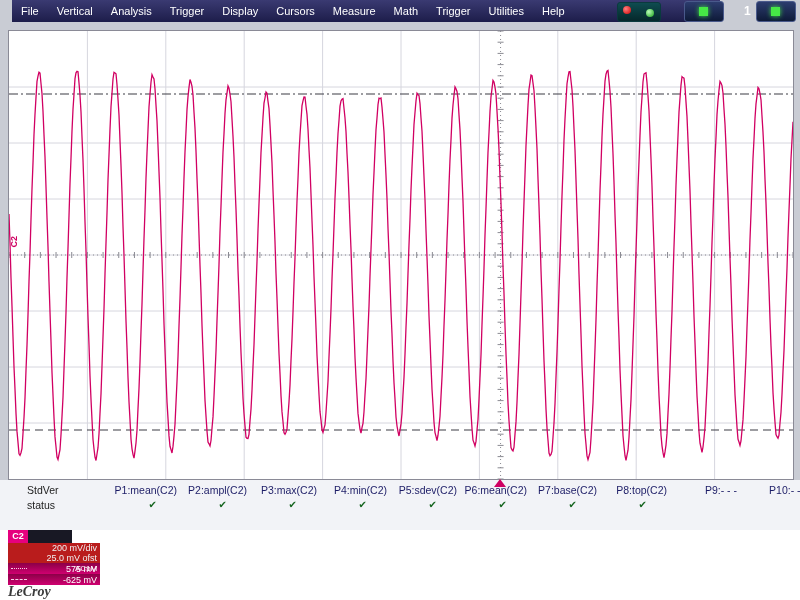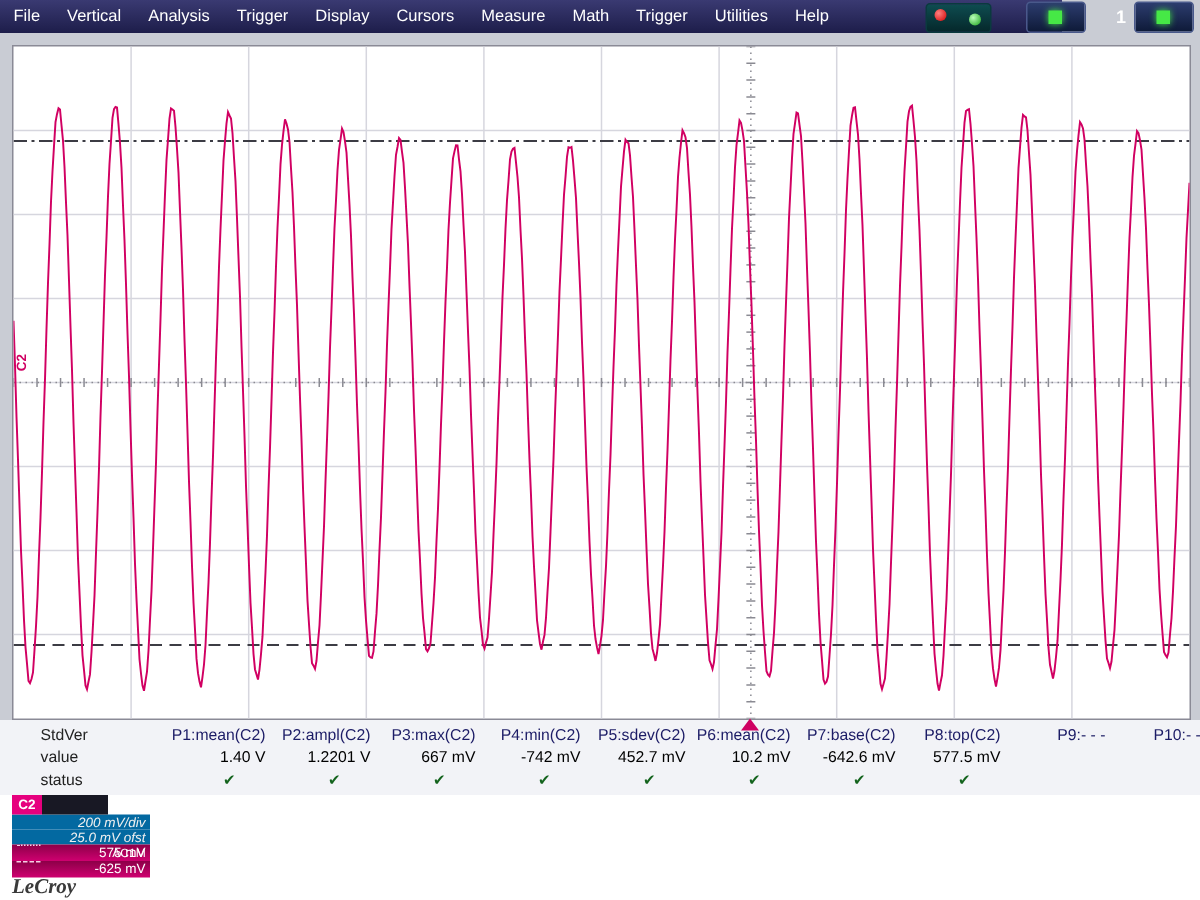--- a/index.html
+++ b/index.html
@@ -8,21 +8,21 @@
     background:#ffffff;
     font-family:"Liberation Sans", sans-serif;
     -webkit-font-smoothing:antialiased;
   }
   
   .backdrop{position:absolute;top:0;left:0;width:800px;height:480px;background:#c9ccd4;}
   .meas-backdrop{position:absolute;top:480px;left:0;width:800px;height:50px;background:#f2f3f7;}
 
   
   .menubar{
-    position:absolute;top:0;left:0;width:708px;height:22px;
+    position:absolute;top:0;left:12px;width:708px;height:22px;
     background:linear-gradient(#3a3a72,#1d1d4a);
     display:flex;align-items:center;z-index:5;
   }
   .menu-item{
     color:#ffffff;font-size:11px;padding:0 9px;line-height:22px;cursor:default;white-space:nowrap;
   }
   
   .ticon{position:absolute;z-index:6;border-radius:3px;}
   .t1{left:617px;top:2px;width:42px;height:18px;background:linear-gradient(#0e4c50,#05282b);border:1px solid #0a3a3e;}
   .t1 .dot.red{position:absolute;left:5px;top:3px;width:8px;height:8px;border-radius:50%;background:radial-gradient(circle at 35% 35%,#ff8080,#d00000);}
@@ -56,22 +56,22 @@
   .param{color:#1c1c66;}
   .value{color:#000000;}
   .status{color:#14641e;padding-right:24px;font-size:10px;}
 
   
   .chbox{position:absolute;left:8px;top:530px;width:92px;z-index:3;font-size:9px;line-height:10px;}
   .chbox .hdr{display:flex;height:13px;}
   .chbox .hdr .cname{width:20px;background:#e6007e;color:#ffffff;font-weight:bold;text-align:center;line-height:13px;}
   .chbox .hdr .mid{flex:1;background:#181824;}
   .chbox .hdr .coup{width:28px;background:#cc0000;color:#ffffff;font-size:8px;text-align:center;line-height:13px;margin-top:32px;}
-  .chbox .bodyrow{background:#0369a1;color:#f0f0f0;text-align:right;padding:0 3px;height:10px;font-style:italic;}
-  .chbox .currow{display:flex;align-items:flex-start;height:11px;background:linear-gradient(#8c0048,#cf0070);color:#ffffff;padding:0 3px;}
+  .chbox .bodyrow{background:#b91c1c;color:#f0f0f0;text-align:right;padding:0 3px;height:10px;}
+  .chbox .currow{display:flex;align-items:center;height:11px;background:linear-gradient(#8c0048,#cf0070);color:#ffffff;padding:0 3px;}
   .chbox .currow .val{flex:1;text-align:right;}
   .dashline{display:inline-block;width:16px;height:0;border-top:1px dashed #f6cfe4;}
   .dashline.dd{border-top-style:dotted;}
 
   .logo{
     position:absolute;left:8px;top:584px;z-index:3;
     font-family:"Liberation Serif", serif;font-size:14px;font-weight:bold;font-style:italic;
     color:#3a3a3a;border-bottom:2px solid #555555;padding:0 3px 0 0;
   }
 </style>
@@ -236,33 +236,20 @@
     <span class="mcell param">P3:max(C2)</span>
     <span class="mcell param">P4:min(C2)</span>
     <span class="mcell param">P5:sdev(C2)</span>
     <span class="mcell param">P6:mean(C2)</span>
     <span class="mcell param">P7:base(C2)</span>
     <span class="mcell param">P8:top(C2)</span>
     <span class="mcell param">P9:- - -</span>
     <span class="mcell param">P10:- - -</span>
   </div>
   <div class="mrow">
-    <span class="mlabel">value</span>
-    <span class="mcell value">1.40 V</span>
-    <span class="mcell value">1.2201 V</span>
-    <span class="mcell value">667 mV</span>
-    <span class="mcell value">-742 mV</span>
-    <span class="mcell value">452.7 mV</span>
-    <span class="mcell value">10.2 mV</span>
-    <span class="mcell value">-642.6 mV</span>
-    <span class="mcell value">577.5 mV</span>
-    <span class="mcell value"></span>
-    <span class="mcell value"></span>
-  </div>
-  <div class="mrow">
     <span class="mlabel">status</span>
     <span class="mcell status">✔</span>
     <span class="mcell status">✔</span>
     <span class="mcell status">✔</span>
     <span class="mcell status">✔</span>
     <span class="mcell status">✔</span>
     <span class="mcell status">✔</span>
     <span class="mcell status">✔</span>
     <span class="mcell status">✔</span>
     <span class="mcell status"></span>

